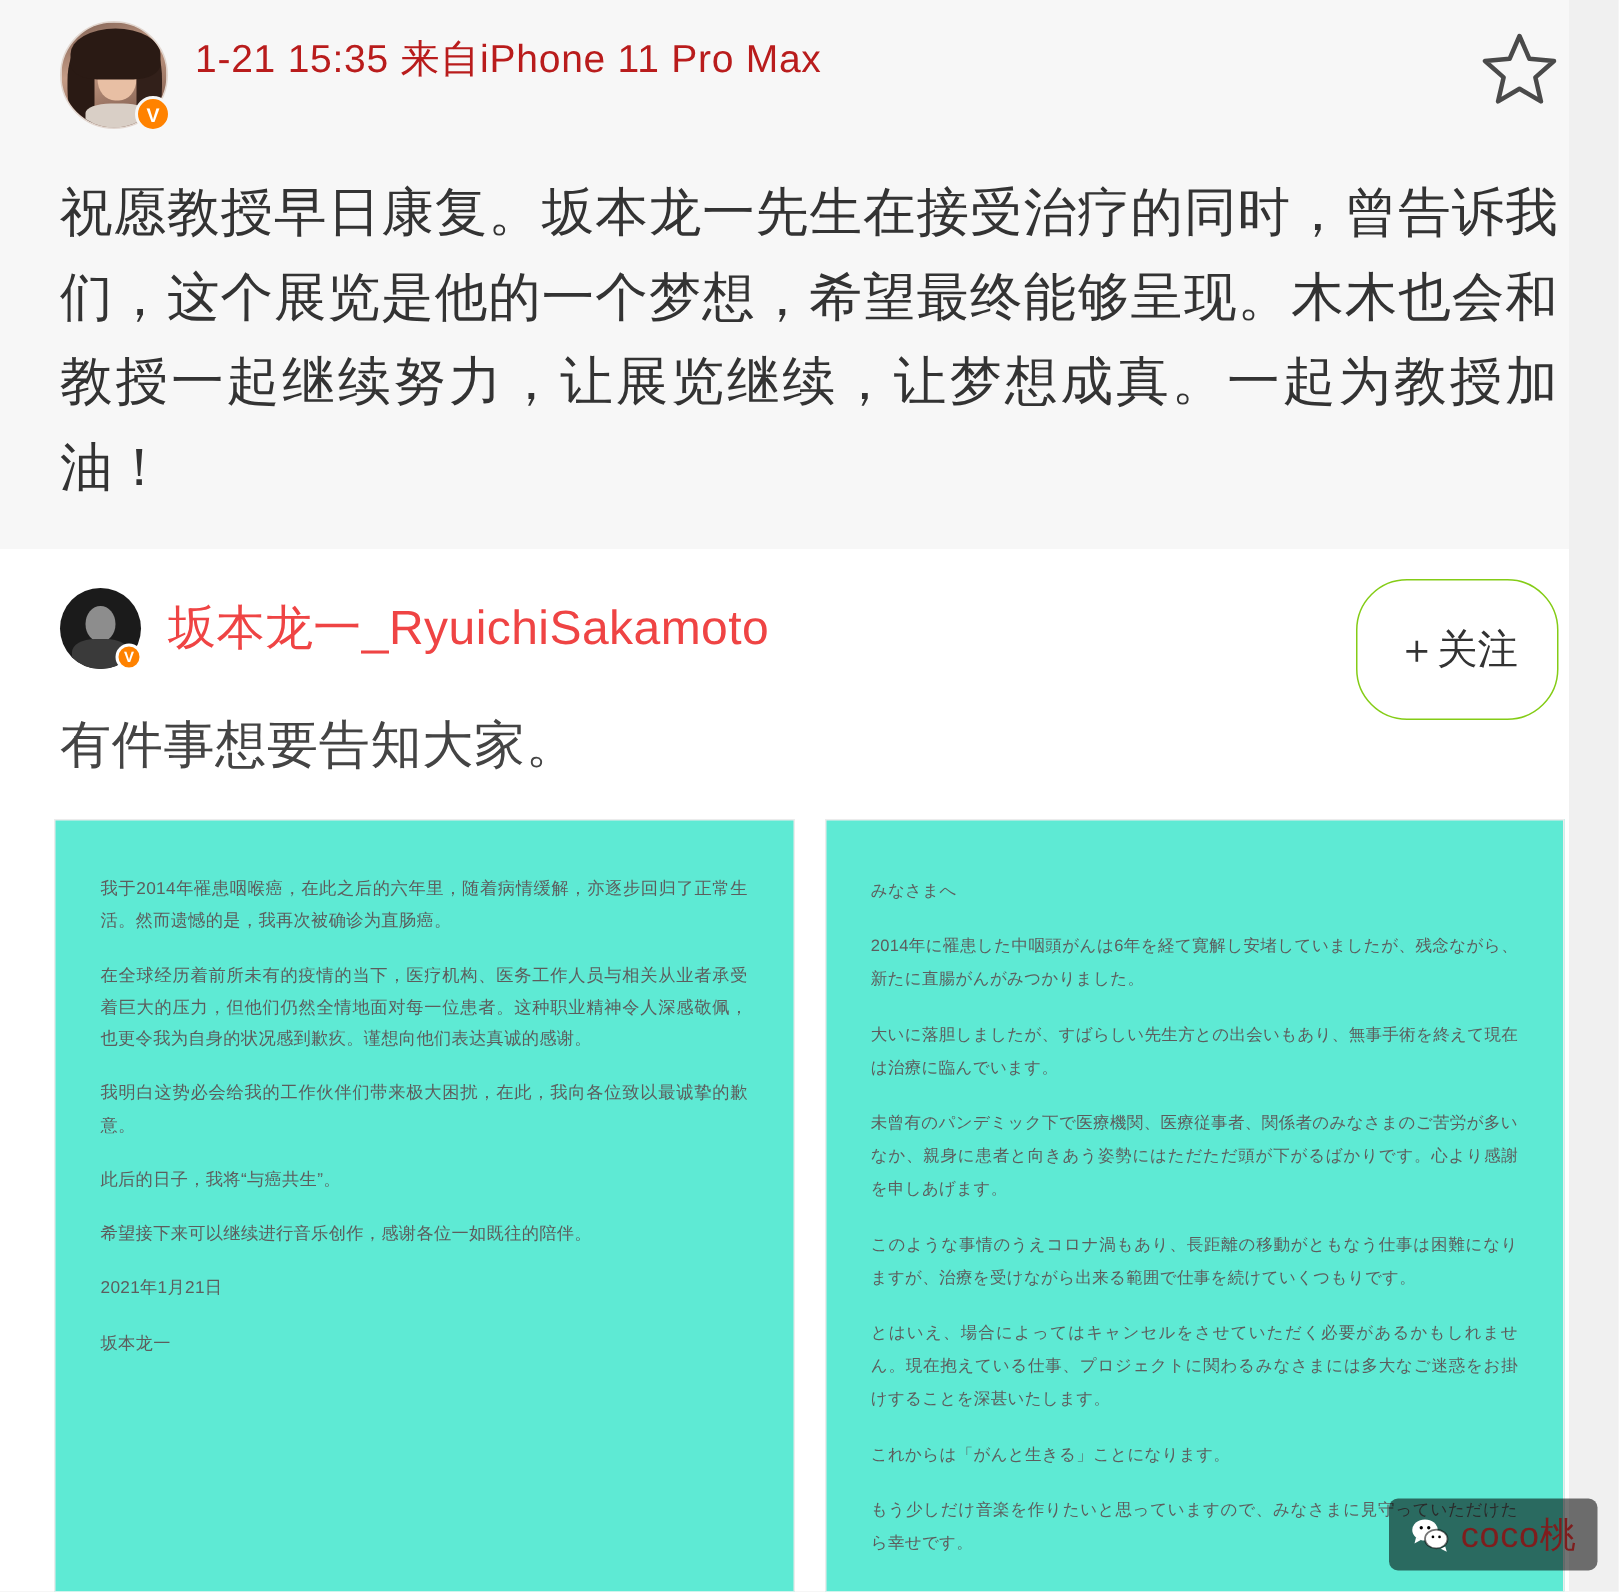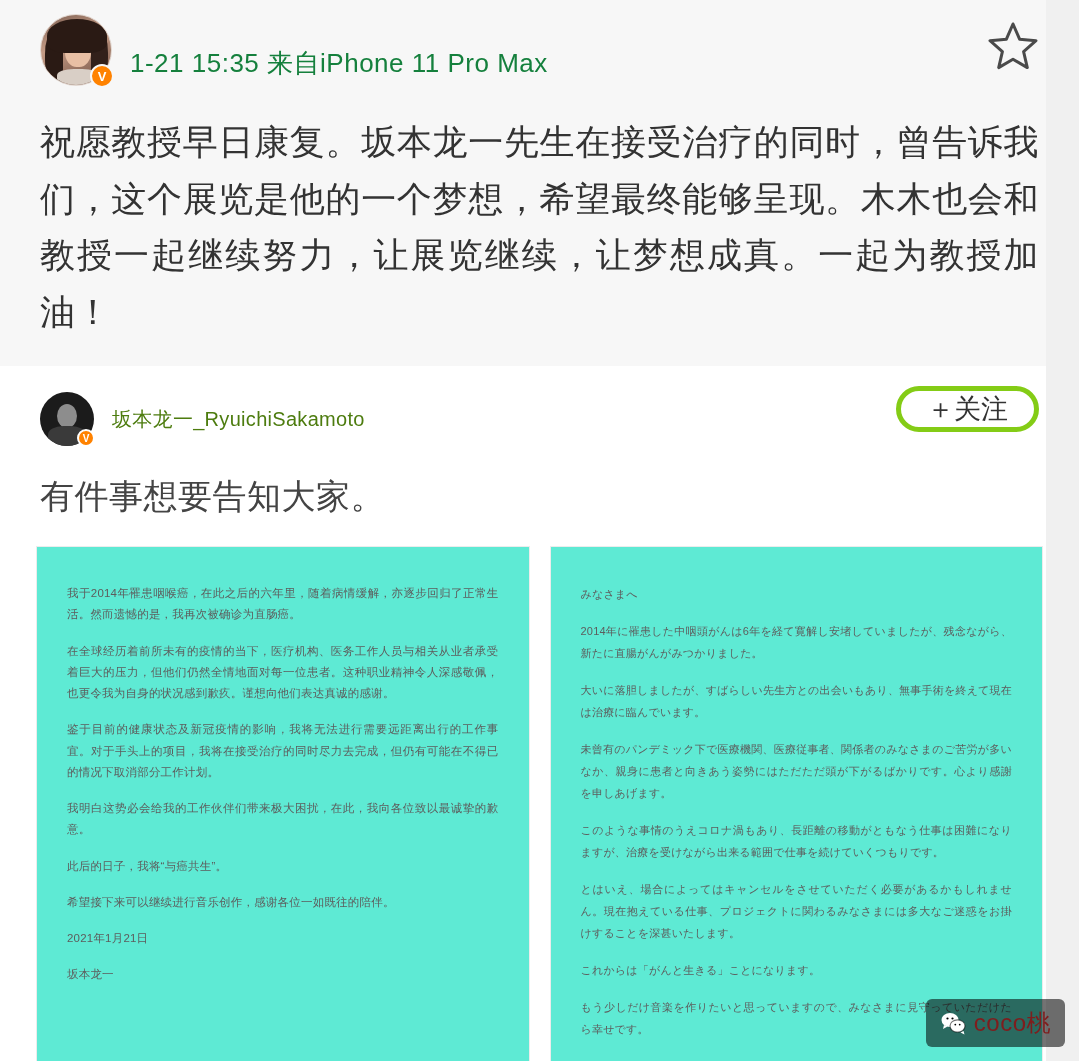--- a/index.html
+++ b/index.html
@@ -126,23 +126,23 @@
   }
   .badge-crown {
     font-size: 27px;
     line-height: 1;
   }
   .badge-face {
     font-size: 27px;
     line-height: 1;
   }
   .meta-line {
-    color: #15803d;
+    color: #b91c1c;
     font-size: 26px;
-    margin-top: 32px;
+    margin-top: 8px;
     letter-spacing: 0.5px;
   }
   .star-icon {
     position: absolute;
     right: 0px;
     top: 6px;
     width: 52px;
     height: 52px;
     cursor: pointer;
   }
@@ -211,34 +211,34 @@
     background: #ff8200;
     border: 2px solid #fff;
     box-sizing: border-box;
     color: #fff;
     font-size: 10px;
     line-height: 15px;
     text-align: center;
     font-weight: bold;
   }
   .rname {
-    color: #4d7c0f;
-    font-size: 20px;
+    color: #ef4444;
+    font-size: 32px;
     letter-spacing: 0.3px;
     text-align: center;
   }
   .follow-btn {
     position: absolute;
     right: 0;
     top: -6px;
-    border: 5px solid #84cc16;
+    border: 1px solid #84cc16;
     border-radius: 34px;
     color: #333333;
     font-size: 27px;
-    padding: 0 26px;
+    padding: 28px 26px;
     background: #fff;
     cursor: pointer;
     white-space: nowrap;
   }
   .repost-text {
     color: #444444;
     font-size: 34px;
     margin-top: 28px;
     letter-spacing: 0.5px;
   }
@@ -351,21 +351,20 @@
     </div>
 
     <div class="repost-text">有件事想要告知大家。</div>
   </div>
 
   <div class="letters">
 
     <div class="letter zh">
       <p>我于2014年罹患咽喉癌，在此之后的六年里，随着病情缓解，亦逐步回归了正常生活。然而遗憾的是，我再次被确诊为直肠癌。</p>
       <p>在全球经历着前所未有的疫情的当下，医疗机构、医务工作人员与相关从业者承受着巨大的压力，但他们仍然全情地面对每一位患者。这种职业精神令人深感敬佩，也更令我为自身的状况感到歉疚。谨想向他们表达真诚的感谢。</p>
-      <p>鉴于目前的健康状态及新冠疫情的影响，我将无法进行需要远距离出行的工作事宜。对于手头上的项目，我将在接受治疗的同时尽力去完成，但仍有可能在不得已的情况下取消部分工作计划。</p>
       <p>我明白这势必会给我的工作伙伴们带来极大困扰，在此，我向各位致以最诚挚的歉意。</p>
       <p>此后的日子，我将“与癌共生”。</p>
       <p>希望接下来可以继续进行音乐创作，感谢各位一如既往的陪伴。</p>
       <p>2021年1月21日</p>
       <p class="sig-name">坂本龙一</p>
 
     </div>
 
     <div class="letter jp">
       <p>みなさまへ</p>

